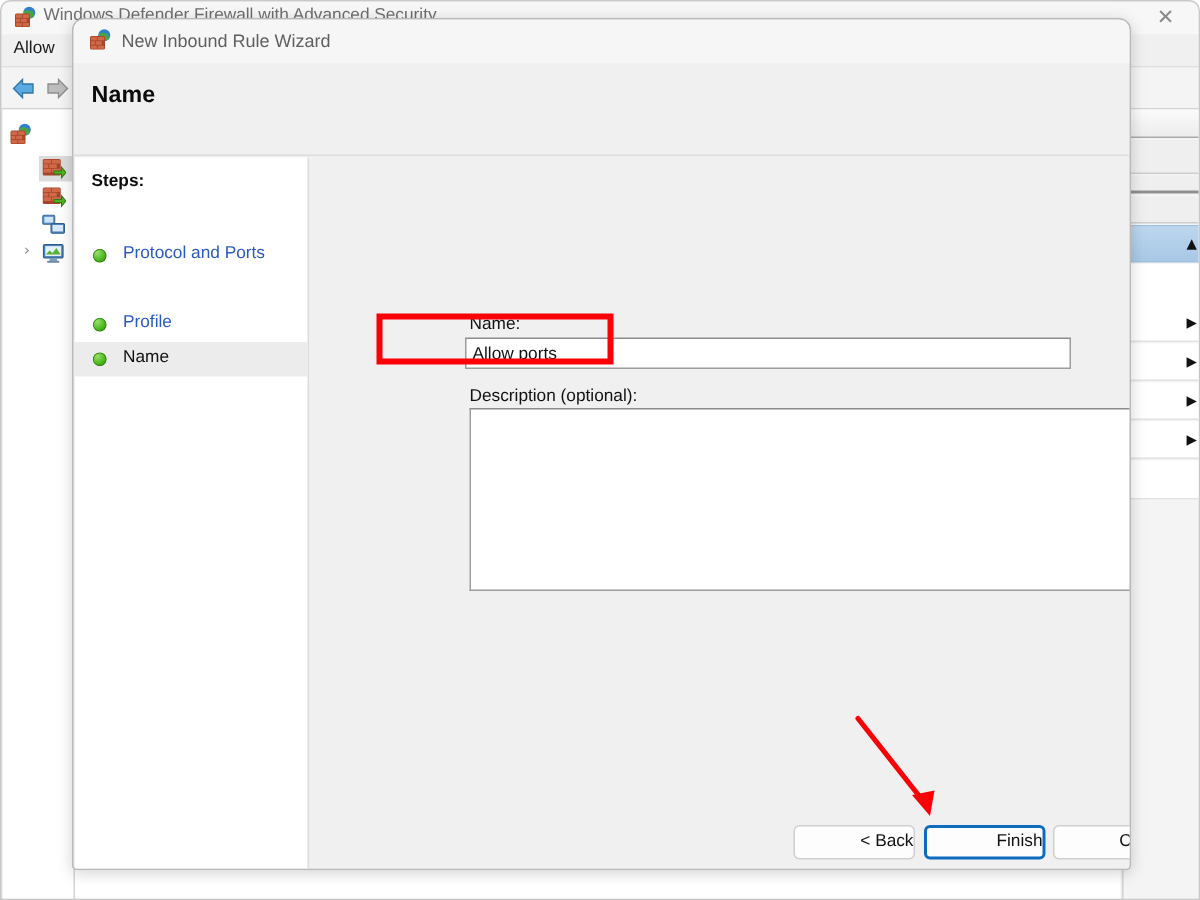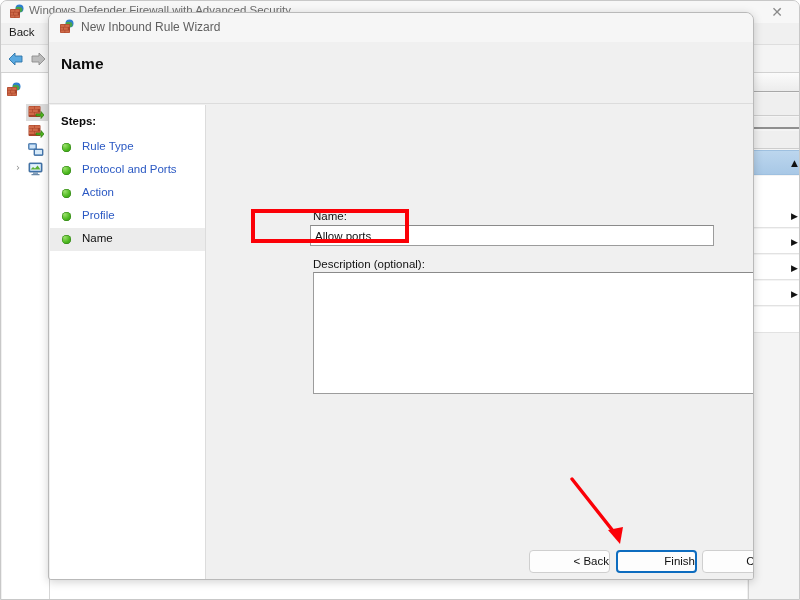--- a/index.html
+++ b/index.html
@@ -388,21 +388,21 @@
           <rect x="4.8" y="8.5" width="4" height="2.3"></rect>
           <rect x="1.6" y="11.4" width="4" height="2.1"></rect>
           <rect x="6.2" y="11.4" width="4.2" height="2.1"></rect>
         </g>
       </svg>
       <div class="bg-title-text">Windows Defender Firewall with Advanced Security</div>
       <div class="bg-close">✕</div>
     </div>
 
     <div class="bg-menubar">
-      <div class="bg-menu-item" style="left:8px;">Back</div>
+      <div class="bg-menu-item" style="left:8px;">Allow</div>
     </div>
 
     <div class="bg-toolbar">
       <svg class="arrow-left" style="left:6px;" viewBox="0 0 18 16">
         <path d="M8 2 L2 8 L8 14 L8 11 L15 11 L15 5 L8 5 Z" fill="#5aa9e0" stroke="#2e74a8" stroke-width="0.9"></path>
       </svg>
       <svg class="arrow-right" style="left:28px;" viewBox="0 0 18 16">
         <path d="M10 2 L16 8 L10 14 L10 11 L3 11 L3 5 L10 5 Z" fill="#bdbdbd" stroke="#8d8d8d" stroke-width="0.9"></path>
       </svg>
     </div>
@@ -522,31 +522,23 @@
       <div class="dlg-close">✕</div>
     </div>
 
     <div class="dlg-header">
       <div class="dlg-h1">Name</div>
     </div>
 
     <div class="dlg-steps">
       <div class="steps-title">Steps:</div>
 
-      <div class="step-row" style="top:31px;">
-        <span class="step-bullet"></span>
-        <span class="step-label">Rule Type</span>
-      </div>
       <div class="step-row" style="top:54px;">
         <span class="step-bullet"></span>
         <span class="step-label">Protocol and Ports</span>
-      </div>
-      <div class="step-row" style="top:77px;">
-        <span class="step-bullet"></span>
-        <span class="step-label">Action</span>
       </div>
       <div class="step-row" style="top:100px;">
         <span class="step-bullet"></span>
         <span class="step-label">Profile</span>
       </div>
       <div class="step-row active" style="top:123px;">
         <span class="step-bullet"></span>
         <span class="step-label">Name</span>
       </div>
 

